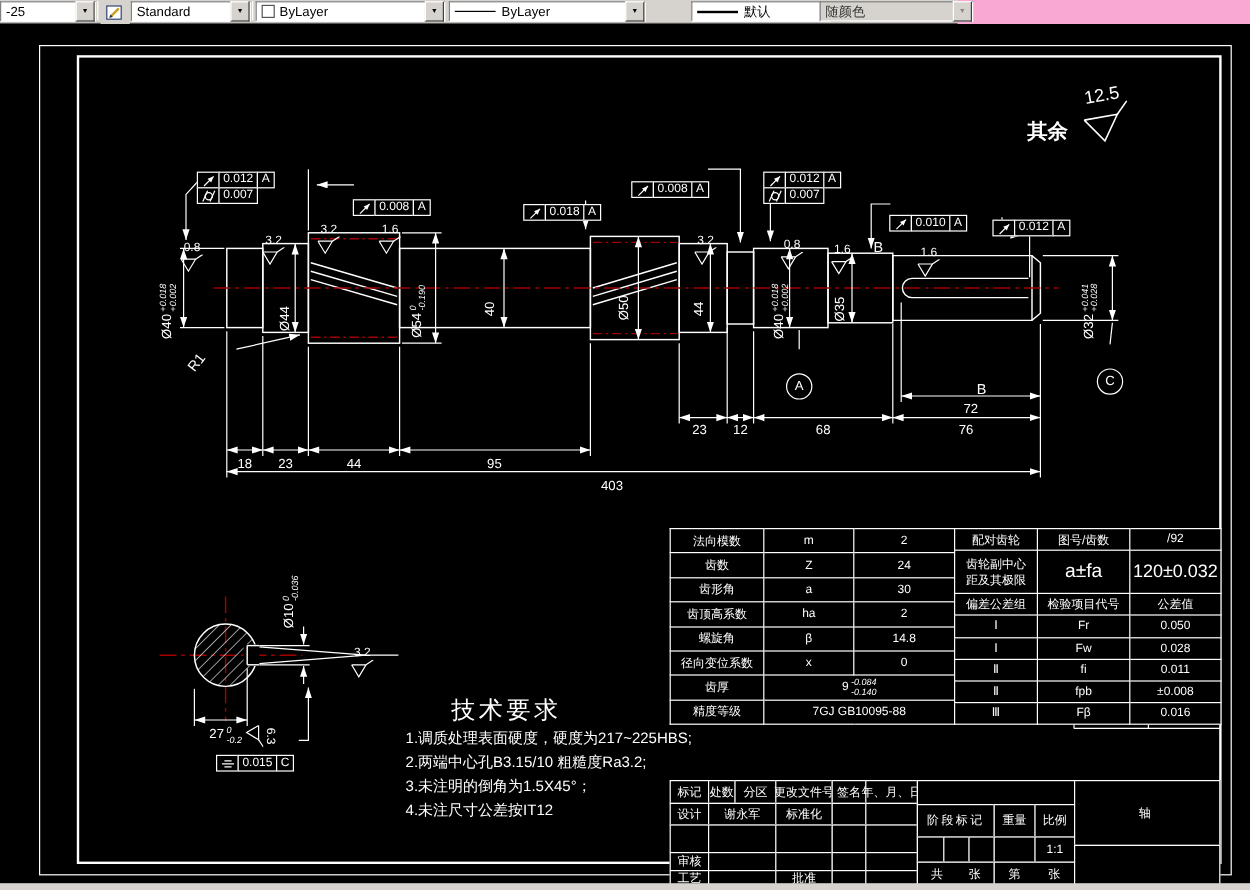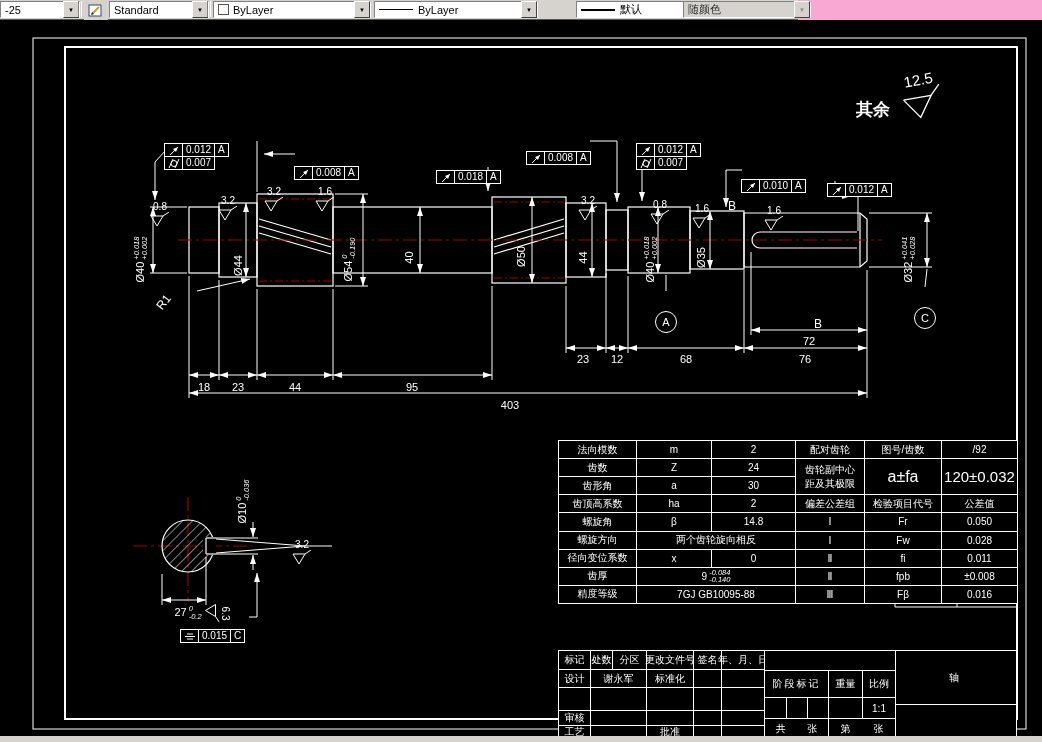--- a/index.html
+++ b/index.html
@@ -517,20 +517,27 @@
         </span>
     </div>
     <div class="dt dimtol" style="left:164px;top:585px;width:48px;">
       <span>27</span>
       <span class="tol">
           <i>0</i>
           <i>-0.2</i>
         </span>
     </div>
 
+    <div class="techreq" style="left:338px;top:558px;">
+      <div class="tt" style="margin-left:38px;">技术要求</div>
+      <div class="ti">1.调质处理表面硬度，硬度为217~225HBS;</div>
+      <div class="ti">2.两端中心孔B3.15/10 粗糙度Ra3.2;</div>
+      <div class="ti">3.未注明的倒角为1.5X45°；</div>
+      <div class="ti">4.未注尺寸公差按IT12</div>
+    </div>
 
     <table class="gtable" style="left:558px;top:420px;width:238px;height:164px;">
       <colgroup>
           <col style="width:78px">
           <col style="width:75px">
           <col style="width:84px">
         </colgroup>
       <tbody>
           <tr>
             <td>法向模数</td>
@@ -549,24 +556,20 @@
           </tr>
       <tr>
             <td>齿顶高系数</td>
             <td>ha</td>
             <td>2</td>
           </tr>
       <tr>
             <td>螺旋角</td>
             <td>β</td>
             <td>14.8</td>
-          </tr>
-      <tr>
-            <td>螺旋方向</td>
-            <td colspan="2">两个齿轮旋向相反</td>
           </tr>
       <tr>
             <td>径向变位系数</td>
             <td>x</td>
             <td>0</td>
           </tr>
       <tr>
             <td>齿厚</td>
           <td colspan="2"><span class="dimtol" style="display:inline-flex;">
                 <span>9</span>

